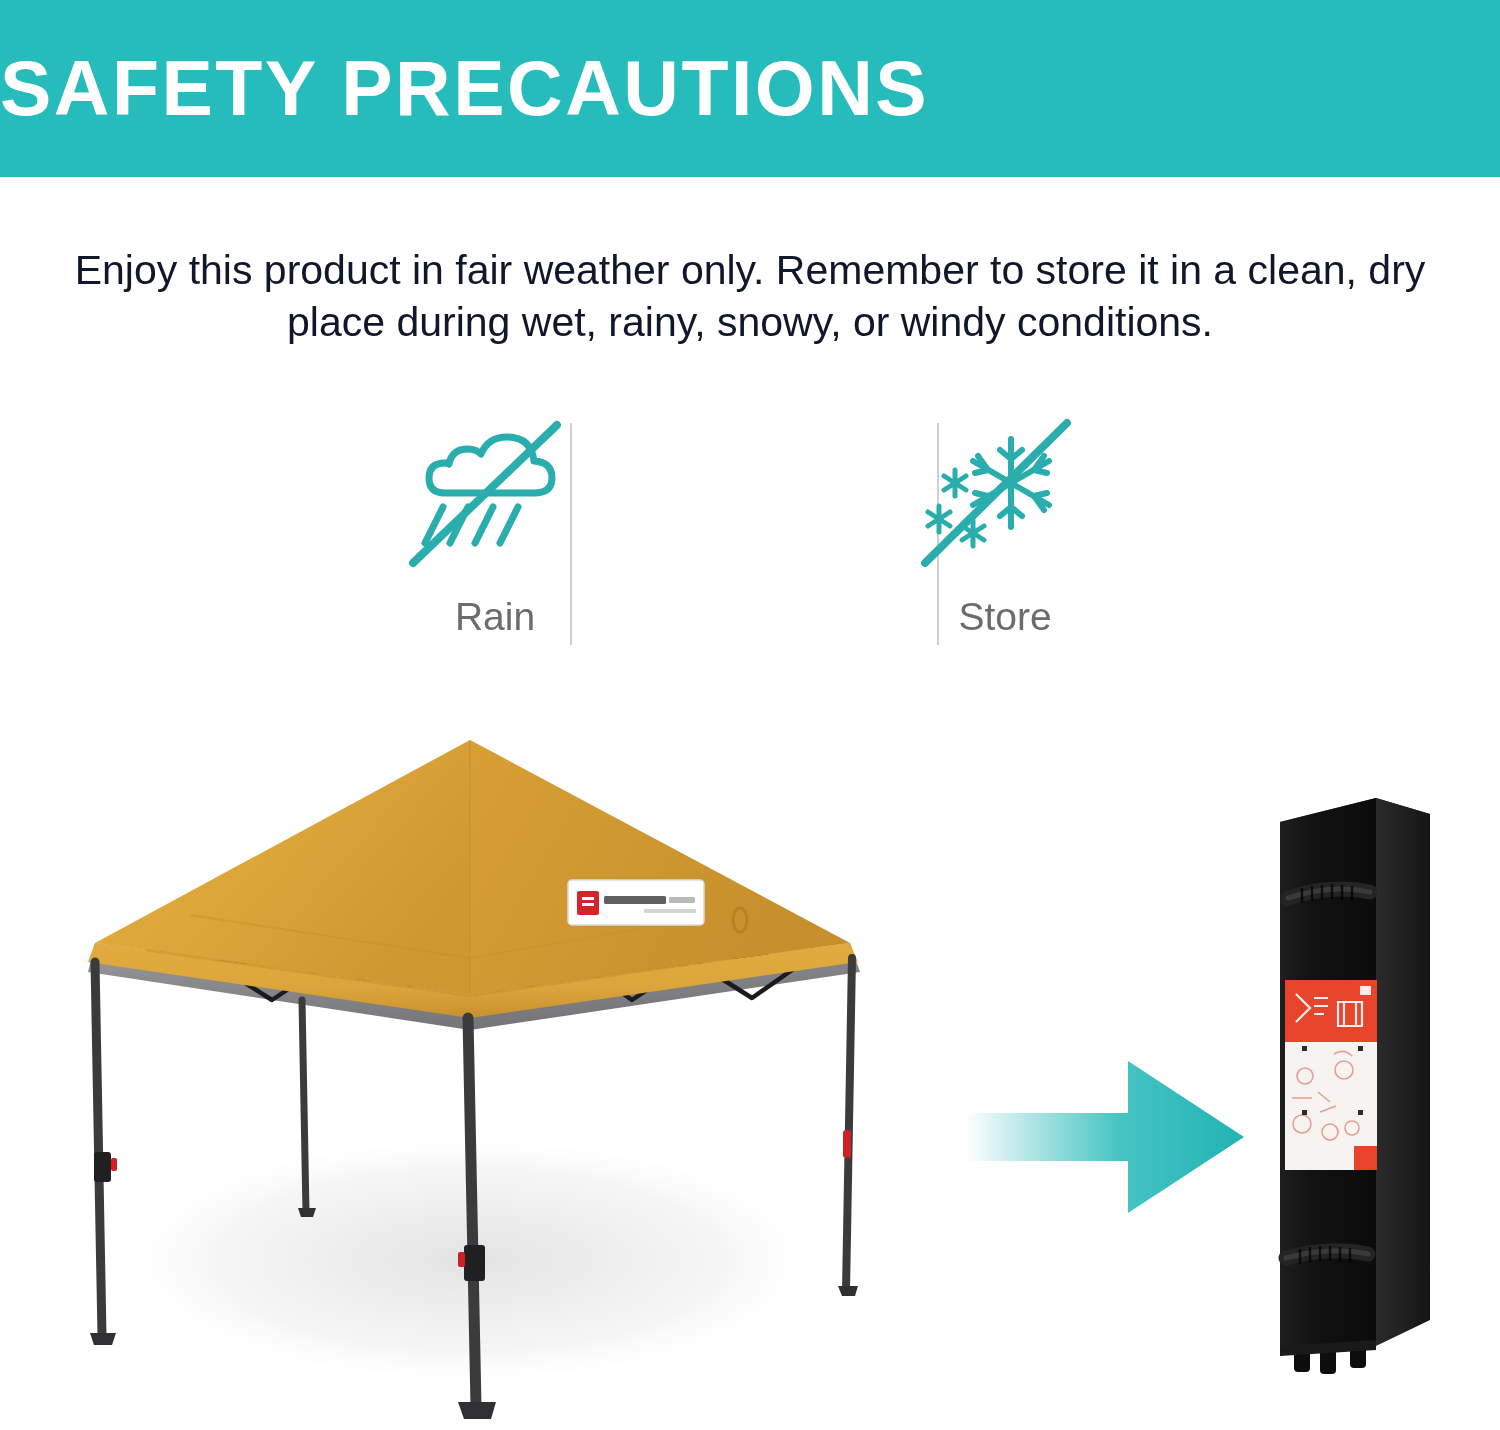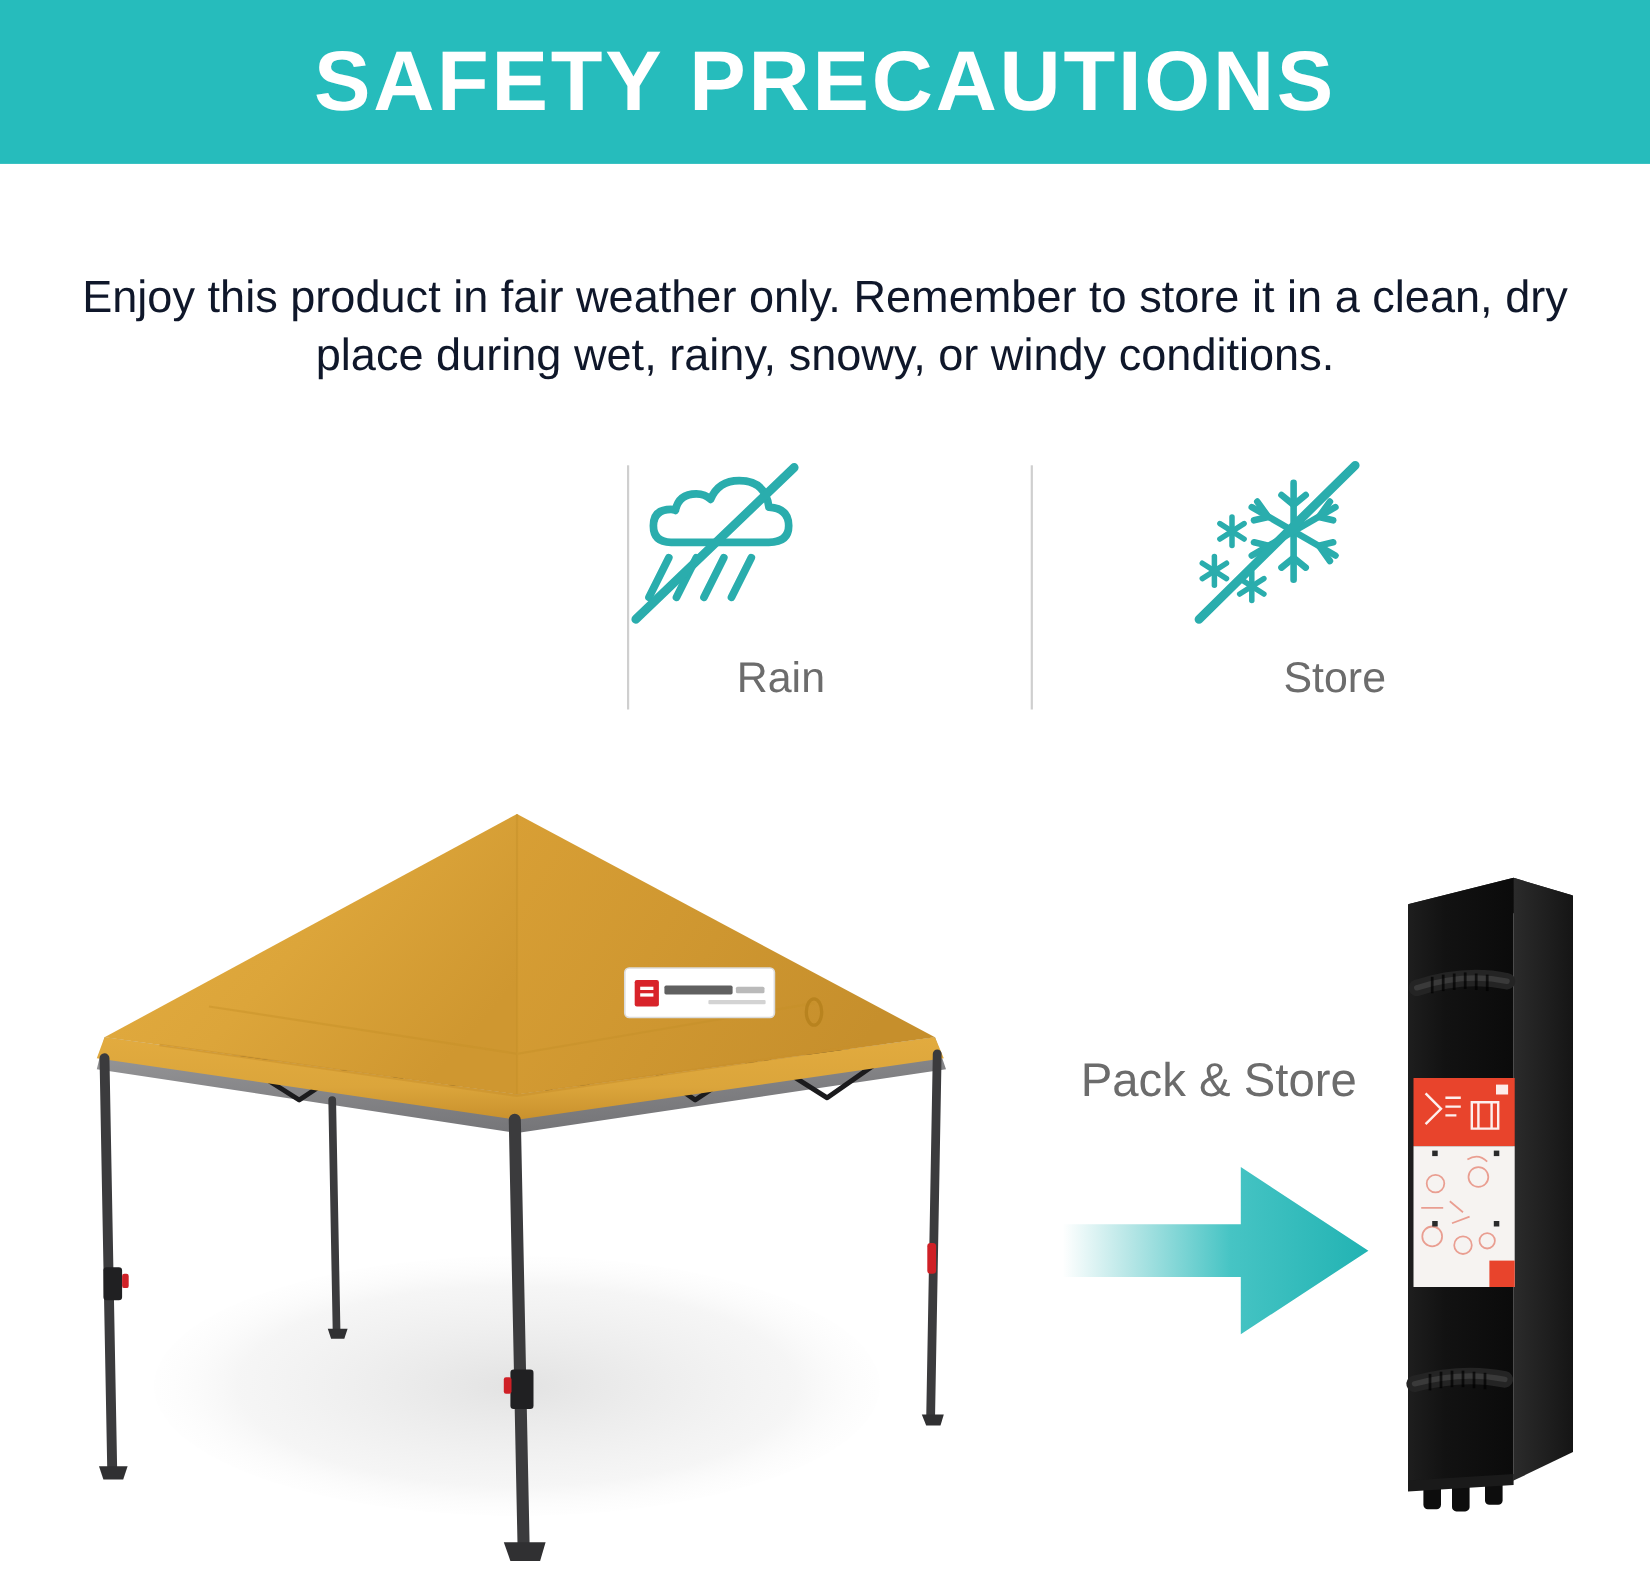--- a/index.html
+++ b/index.html
@@ -17,25 +17,24 @@
     width: 1500px;
     height: 1430px;
     background: #ffffff;
   }
 
   
   .header-band {
     position: absolute;
     left: 0; top: 0;
     width: 1500px;
-    height: 149px;
+    height: 177px;
     background: #26bcbc;
     display: flex;
     align-items: center;
-    justify-content: center;
   }
   .header-title {
     color: #ffffff;
     font-size: 77px;
     font-weight: 700;
     letter-spacing: 2.5px;
     line-height: 1;
     white-space: nowrap;
     font-family: "Liberation Sans", sans-serif;
   }
@@ -61,21 +60,21 @@
     height: 250px;
     display: flex;
     align-items: flex-start;
   }
   .icon-cell {
     position: relative;
     flex: 1 1 0;
     height: 250px;
     display: flex;
     flex-direction: column;
-    align-items: flex-end;
+    align-items: center;
   }
   .icon-art {
     width: 180px;
     height: 160px;
     display: block;
   }
   .icon-label {
     margin-top: 20px;
     color: #6c6c6c;
     font-size: 39px;
@@ -297,21 +296,20 @@
         <rect x="54" y="452" width="17" height="30" rx="3" fill="#202022"></rect>
         <rect x="71" y="458" width="6" height="13" rx="2" fill="#cf2026"></rect>
 
         <rect x="424" y="545" width="21" height="36" rx="3" fill="#202022"></rect>
         <rect x="418" y="552" width="7" height="15" rx="2" fill="#cf2026"></rect>
 
         <rect x="803" y="430" width="8" height="28" rx="3" fill="#cf2026"></rect>
       </g>
     </svg>
 
-    <div class="pack-label">Pack &amp; Store</div>
 
     <svg class="arrow-svg" viewBox="0 0 290 180">
       <defs>
         <linearGradient id="arrowGrad" x1="0" y1="0" x2="1" y2="0">
           <stop offset="0%" stop-color="#ffffff"></stop>
           <stop offset="22%" stop-color="#b6e6e6"></stop>
           <stop offset="55%" stop-color="#46c4c4"></stop>
           <stop offset="100%" stop-color="#22b3b3"></stop>
         </linearGradient>
       </defs>

